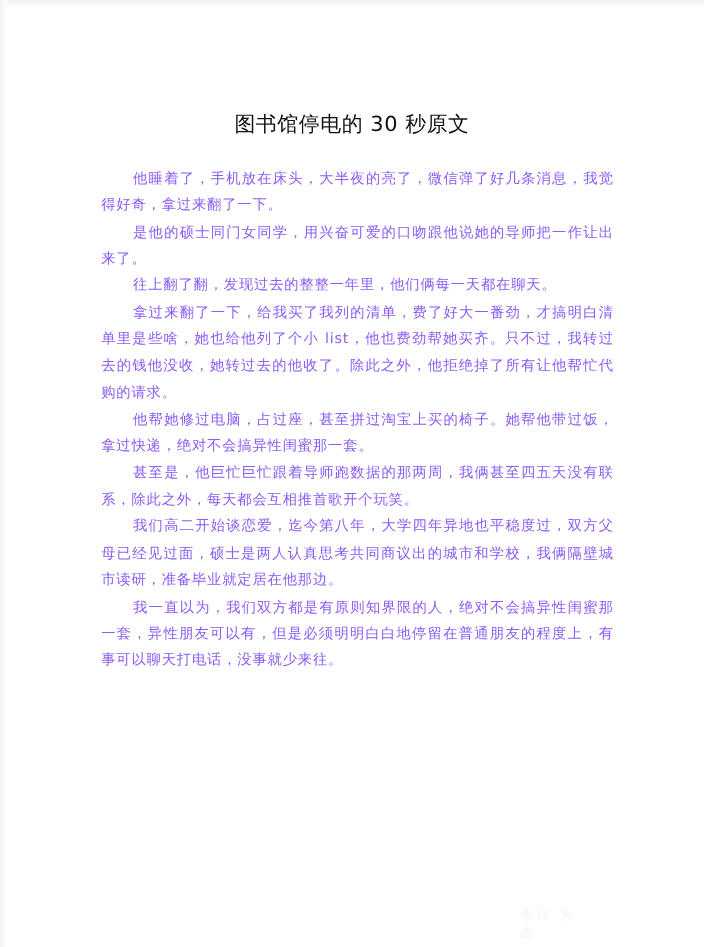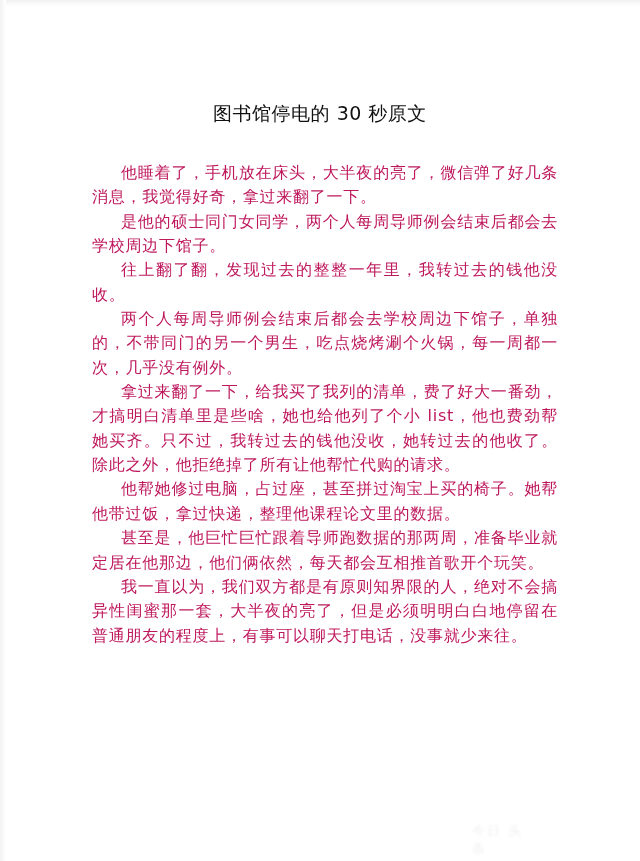--- a/index.html
+++ b/index.html
@@ -44,26 +44,26 @@
       font-size: 19px;
       line-height: 26px;
       letter-spacing: 0.5px;
       color: #111111;
       margin: 0;
       font-weight: normal;
     }
     .body-text {
       position: absolute;
       left: 92px;
-      top: 161px;
+      top: 151px;
       width: 466px;
-      font-size: 16px;
+      font-size: 13px;
       line-height: 24.35px;
       letter-spacing: 0.75px;
-      color: #be185d;
+      color: #8b5cf6;
     }
     .para {
       margin: 0;
       text-indent: 29px;
       text-align: justify;
       text-justify: inter-character;
     }
     .watermark {
       position: absolute;
       left: 472px;
@@ -80,23 +80,23 @@
 <body>
 
 <div class="page">
   <div class="top-edge"></div>
   <div class="left-edge"></div>
 
   <h1 class="title">图书馆停电的 30 秒原文</h1>
 
   <div class="body-text">
     <p class="para">他睡着了，手机放在床头，大半夜的亮了，微信弹了好几条消息，我觉得好奇，拿过来翻了一下。</p>
-    <p class="para">是他的硕士同门女同学，两个人每周导师例会结束后都会去学校周边下馆子。</p>
-    <p class="para">往上翻了翻，发现过去的整整一年里，我转过去的钱他没收。</p>
-    <p class="para">两个人每周导师例会结束后都会去学校周边下馆子，单独的，不带同门的另一个男生，吃点烧烤涮个火锅，每一周都一次，几乎没有例外。</p>
+    <p class="para">是他的硕士同门女同学，用兴奋可爱的口吻跟他说她的导师把一作让出来了。</p>
+    <p class="para">往上翻了翻，发现过去的整整一年里，他们俩每一天都在聊天。</p>
     <p class="para">拿过来翻了一下，给我买了我列的清单，费了好大一番劲，才搞明白清单里是些啥，她也给他列了个小 list，他也费劲帮她买齐。只不过，我转过去的钱他没收，她转过去的他收了。除此之外，他拒绝掉了所有让他帮忙代购的请求。</p>
-    <p class="para">他帮她修过电脑，占过座，甚至拼过淘宝上买的椅子。她帮他带过饭，拿过快递，整理他课程论文里的数据。</p>
-    <p class="para">甚至是，他巨忙巨忙跟着导师跑数据的那两周，准备毕业就定居在他那边，他们俩依然，每天都会互相推首歌开个玩笑。</p>
-    <p class="para">我一直以为，我们双方都是有原则知界限的人，绝对不会搞异性闺蜜那一套，大半夜的亮了，但是必须明明白白地停留在普通朋友的程度上，有事可以聊天打电话，没事就少来往。</p>
+    <p class="para">他帮她修过电脑，占过座，甚至拼过淘宝上买的椅子。她帮他带过饭，拿过快递，绝对不会搞异性闺蜜那一套。</p>
+    <p class="para">甚至是，他巨忙巨忙跟着导师跑数据的那两周，我俩甚至四五天没有联系，除此之外，每天都会互相推首歌开个玩笑。</p>
+    <p class="para">我们高二开始谈恋爱，迄今第八年，大学四年异地也平稳度过，双方父母已经见过面，硕士是两人认真思考共同商议出的城市和学校，我俩隔壁城市读研，准备毕业就定居在他那边。</p>
+    <p class="para">我一直以为，我们双方都是有原则知界限的人，绝对不会搞异性闺蜜那一套，异性朋友可以有，但是必须明明白白地停留在普通朋友的程度上，有事可以聊天打电话，没事就少来往。</p>
   </div>
 
   <div class="watermark">今日 头条</div>
 </div>
 
 </body></html>

